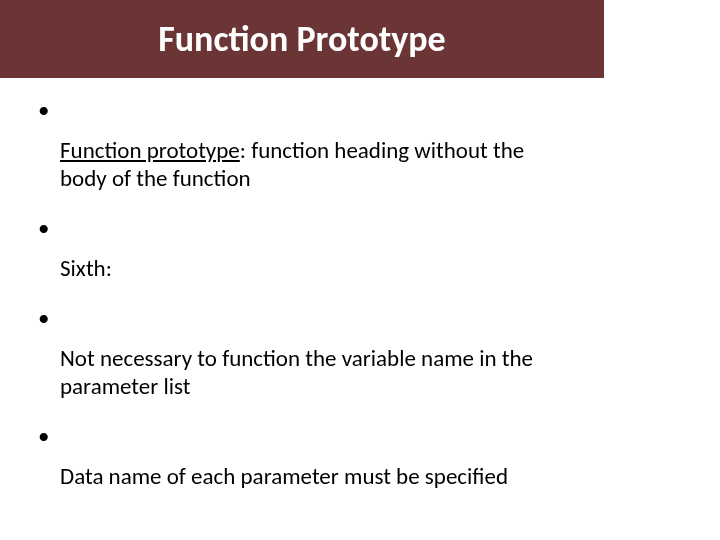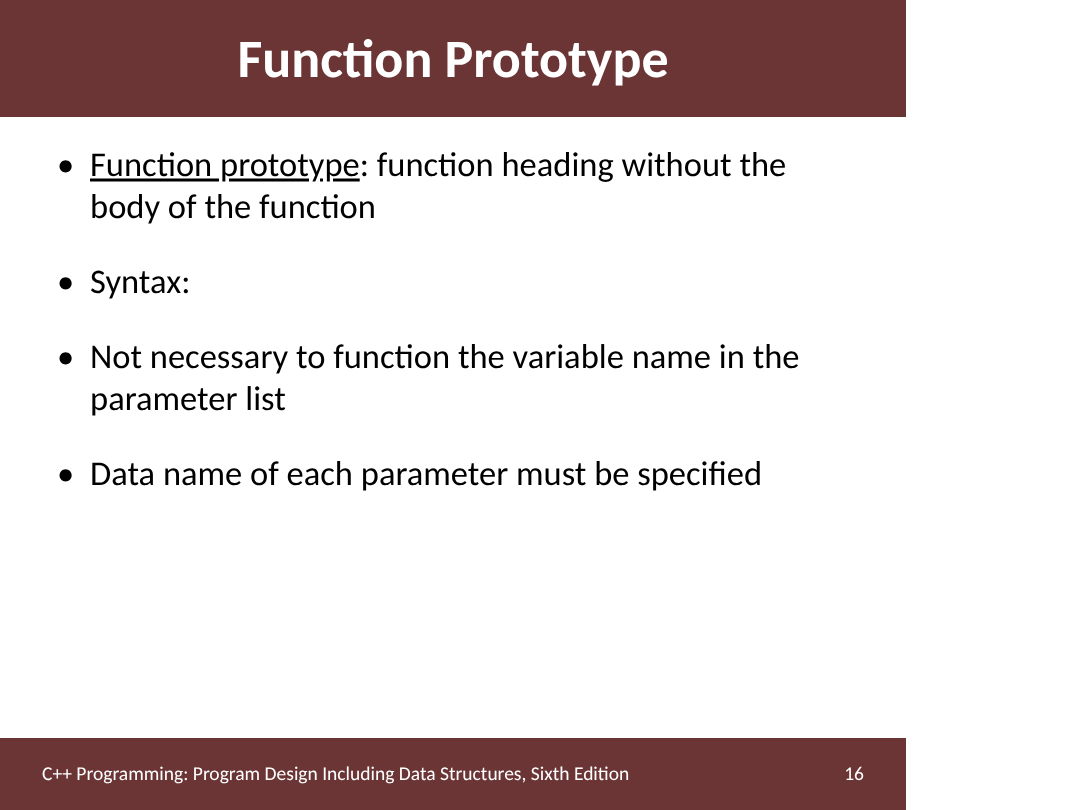--- a/index.html
+++ b/index.html
@@ -3,21 +3,21 @@
 <meta charset="utf-8">
 <style>
   * { margin: 0; padding: 0; box-sizing: border-box; }
   html, body { width: 720px; height: 540px; font-family: Calibri, Arial, sans-serif; background: #fff; overflow: hidden; }
   .slide { width: 604px; height: 540px; position: relative; display: flex; flex-direction: column; justify-content: center; }
   .title-bar { background: #6b3536; color: #fff; height: 78px; display: flex; align-items: center; justify-content: center; }
   .title-bar h1 { font-size: 36px; font-weight: 700; color: #fff; }
   .content { flex: 1; padding: 18px 38px 0 38px; color: #000; font-size: 23px; line-height: 1.22; }
   .bullet { display: flex; margin-bottom: 22px; }
   .bullet .dot { width: 22px; flex-shrink: 0; font-size: 23px; line-height: 1.22; }
-  .bullet .text { flex: 1; }
+  .bullet .text { flex: 1; margin-top: 40px; }
   .term { text-decoration: underline; }
   .code-box { display: inline-block; border: 2px solid #b58a3f; background: #fcfbf8; padding: 4px 8px; font-family: "Courier New", monospace; font-size: 18px; color: #222; margin: 2px 0 20px 32px; }
   .footer { position: absolute; bottom: 0; left: 0; right: 0; height: 48px; background: #6b3536; color: #fff; display: flex; align-items: center; justify-content: space-between; padding: 0 28px; font-size: 13px; }
 </style>
 </head>
 <body>
 
 <div class="slide">
   <div class="title-bar">
     <h1>Function Prototype</h1>
@@ -27,33 +27,29 @@
 
     <div class="bullet">
       <div class="dot">•</div>
       <div class="text">
         <span class="term">Function prototype</span><span>: function heading without the body of the function</span>
       </div>
     </div>
 
     <div class="bullet">
       <div class="dot">•</div>
-      <div class="text">Syntax:</div>
+      <div class="text">Sixth:</div>
     </div>
 
 
     <div class="bullet">
       <div class="dot">•</div>
       <div class="text">Not necessary to function the variable name in the parameter list</div>
     </div>
 
     <div class="bullet">
       <div class="dot">•</div>
       <div class="text">Data name of each parameter must be specified</div>
     </div>
 
   </div>
 
-  <div class="footer">
-    <span>C++ Programming: Program Design Including Data Structures, Sixth Edition</span>
-    <span>16</span>
-  </div>
 </div>
 
 </body></html>

